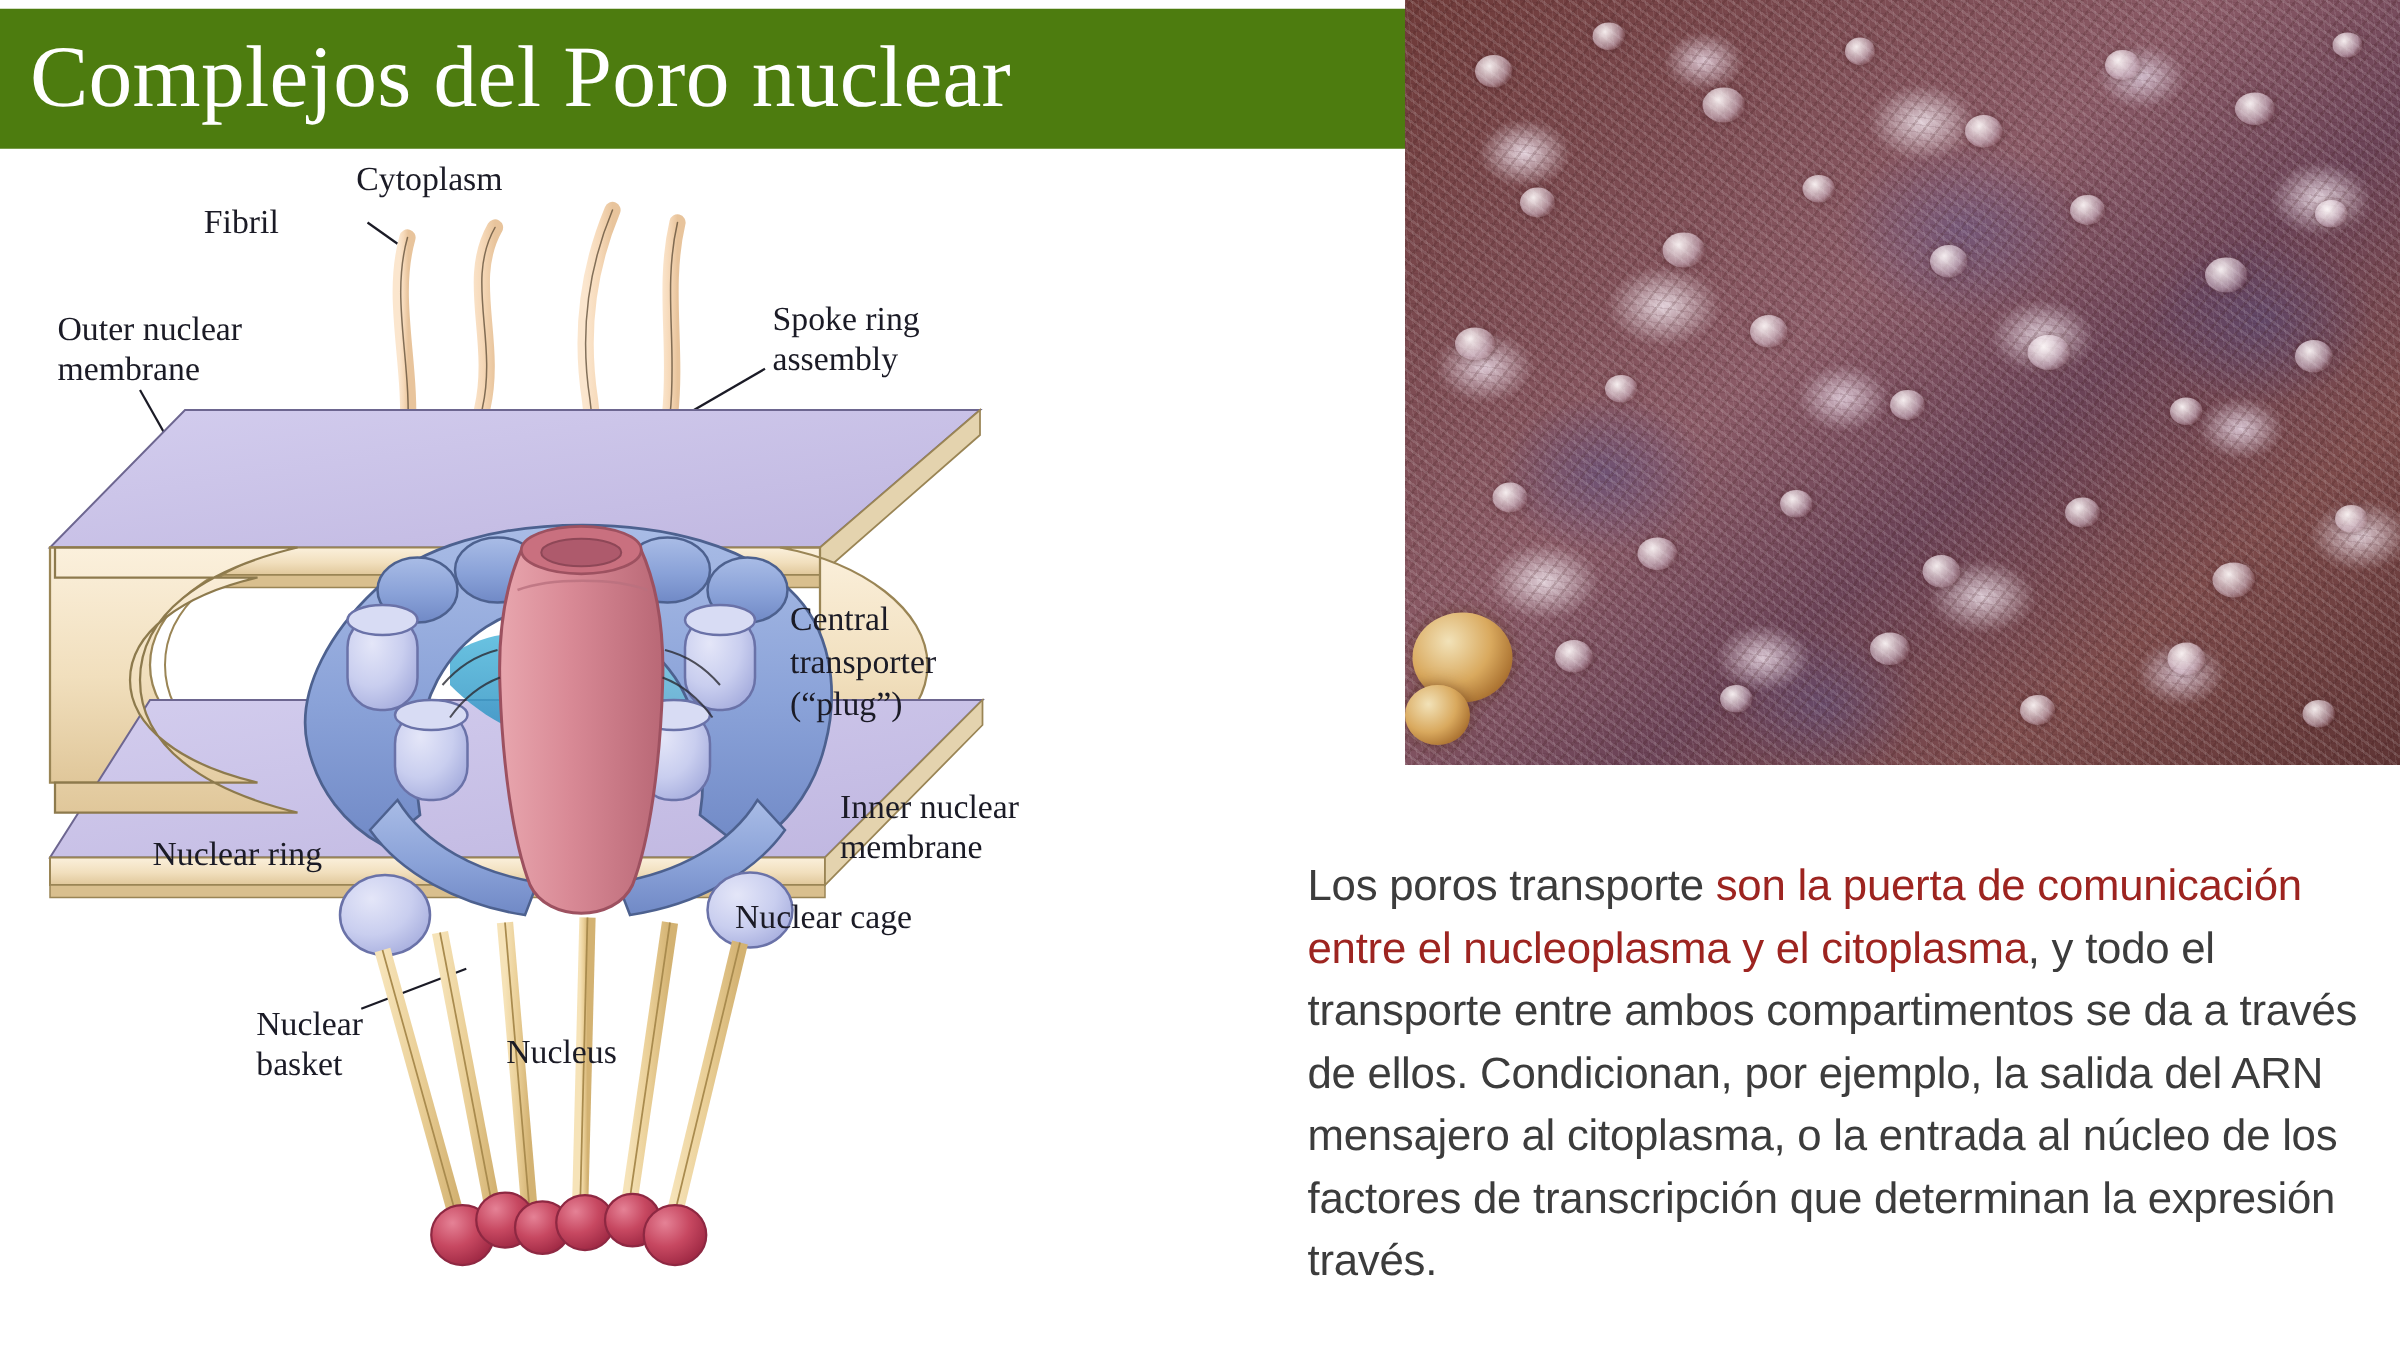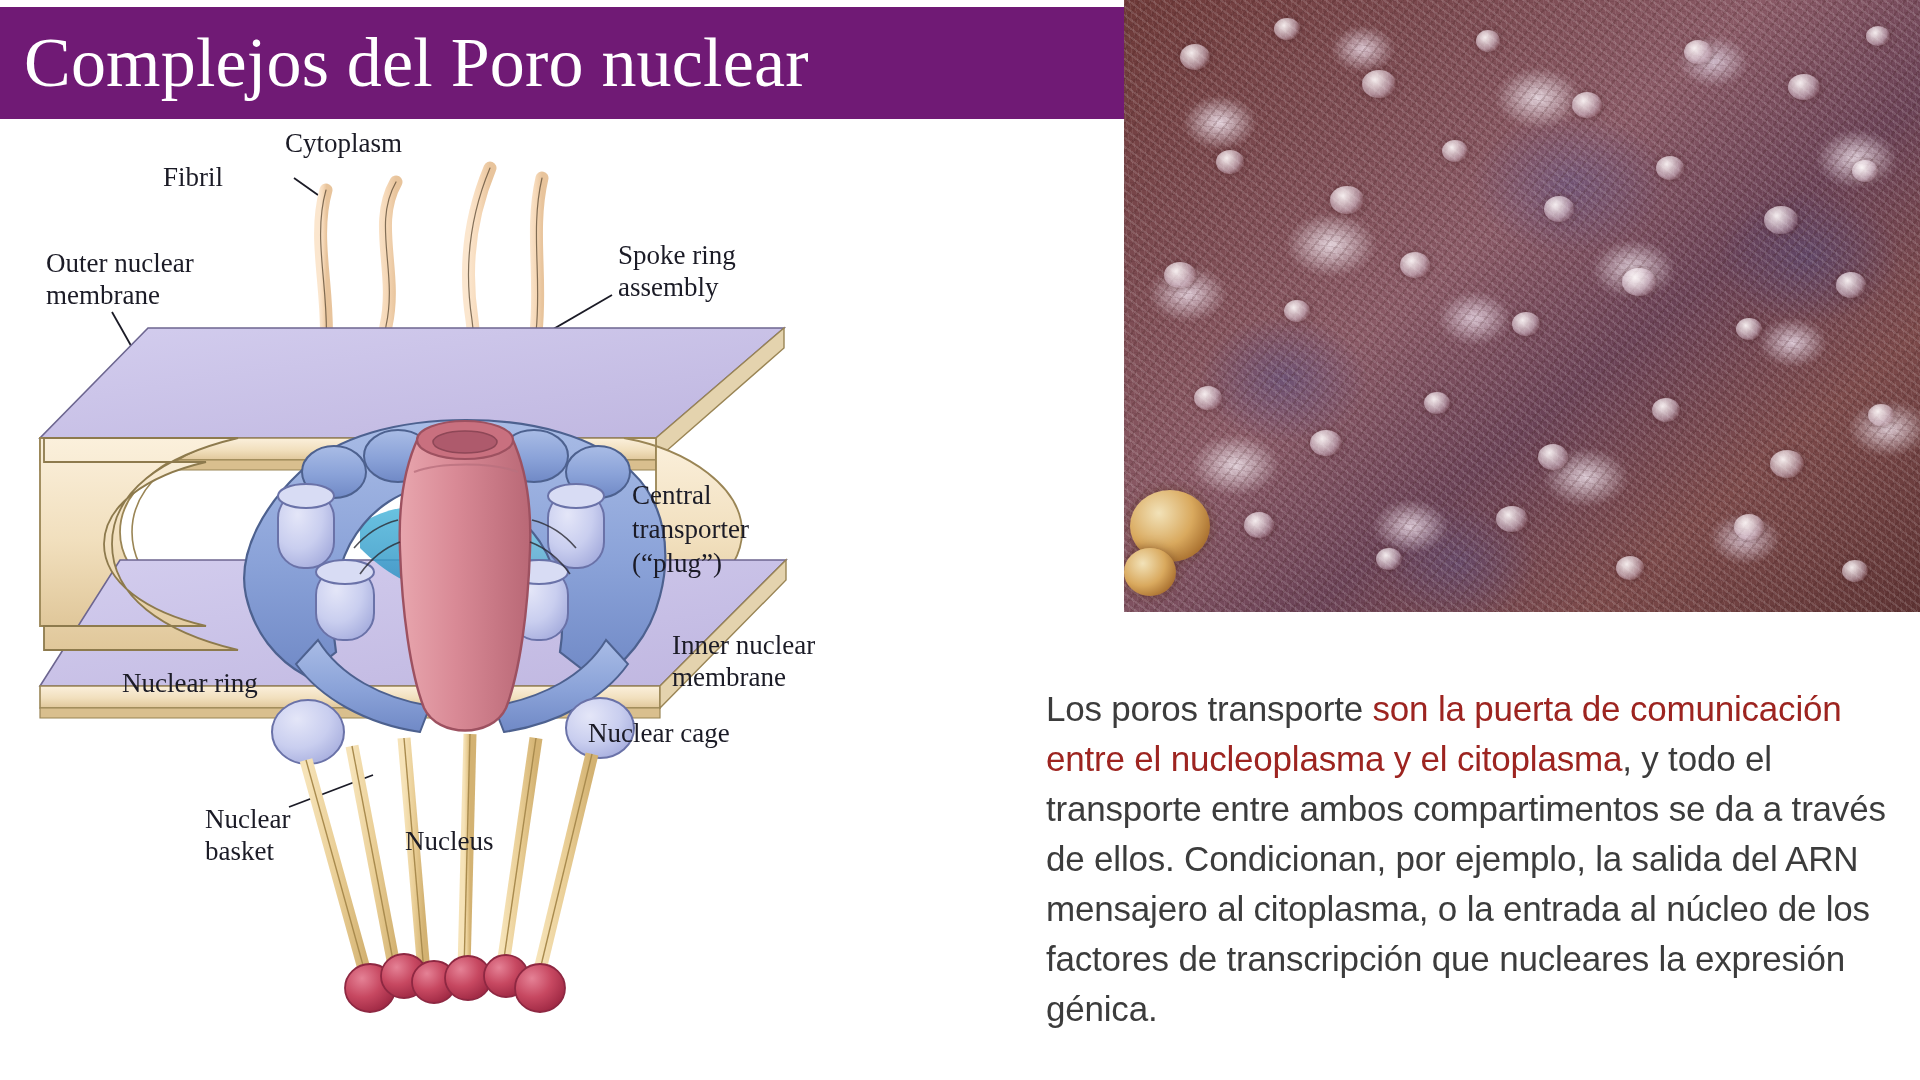--- a/index.html
+++ b/index.html
@@ -6,21 +6,21 @@
   body{
     width:1920px;height:1080px;
     background:#ffffff;
     font-family:"Liberation Sans",sans-serif;
     overflow:hidden;position:relative;
   }
 
   
   #title-bar{
     position:absolute;left:0;top:7px;width:1228px;height:112px;
-    background:#701a75;display:flex;align-items:center;
+    background:#4d7c0f;display:flex;align-items:center;
   }
   #title-text{
     font-family:"Liberation Serif","DejaVu Serif",serif;
     color:#ffffff;font-size:70px;line-height:1;
     padding-left:24px;letter-spacing:.2px;white-space:nowrap;
   }
 
   
   #micrograph{
     position:absolute;left:1124px;top:0;width:796px;height:612px;
@@ -364,14 +364,14 @@
   <text class="dlabel" x="672" y="566" text-anchor="start">membrane</text>
   <text class="dlabel" x="122" y="572" text-anchor="start">Nuclear ring</text>
   <text class="dlabel" x="588" y="622" text-anchor="start">Nuclear cage</text>
   <text class="dlabel" x="205" y="708" text-anchor="start">Nuclear</text>
   <text class="dlabel" x="205" y="740" text-anchor="start">basket</text>
   <text class="dlabel" x="405" y="730" text-anchor="start">Nucleus</text>
 </svg>
 </div>
 
 <div id="body-text">
-  <span>Los poros transporte </span><span class="hl">son la puerta de comunicación entre el nucleoplasma y el citoplasma</span><span>, y todo el transporte entre ambos compartimentos se da a través de ellos.  Condicionan, por ejemplo, la salida del ARN mensajero al citoplasma, o la entrada al núcleo de los factores de transcripción que nucleares la expresión génica.</span>
+  <span>Los poros transporte </span><span class="hl">son la puerta de comunicación entre el nucleoplasma y el citoplasma</span><span>, y todo el transporte entre ambos compartimentos se da a través de ellos.  Condicionan, por ejemplo, la salida del ARN mensajero al citoplasma, o la entrada al núcleo de los factores de transcripción que determinan la expresión través.</span>
 </div>
 
 </body></html>

